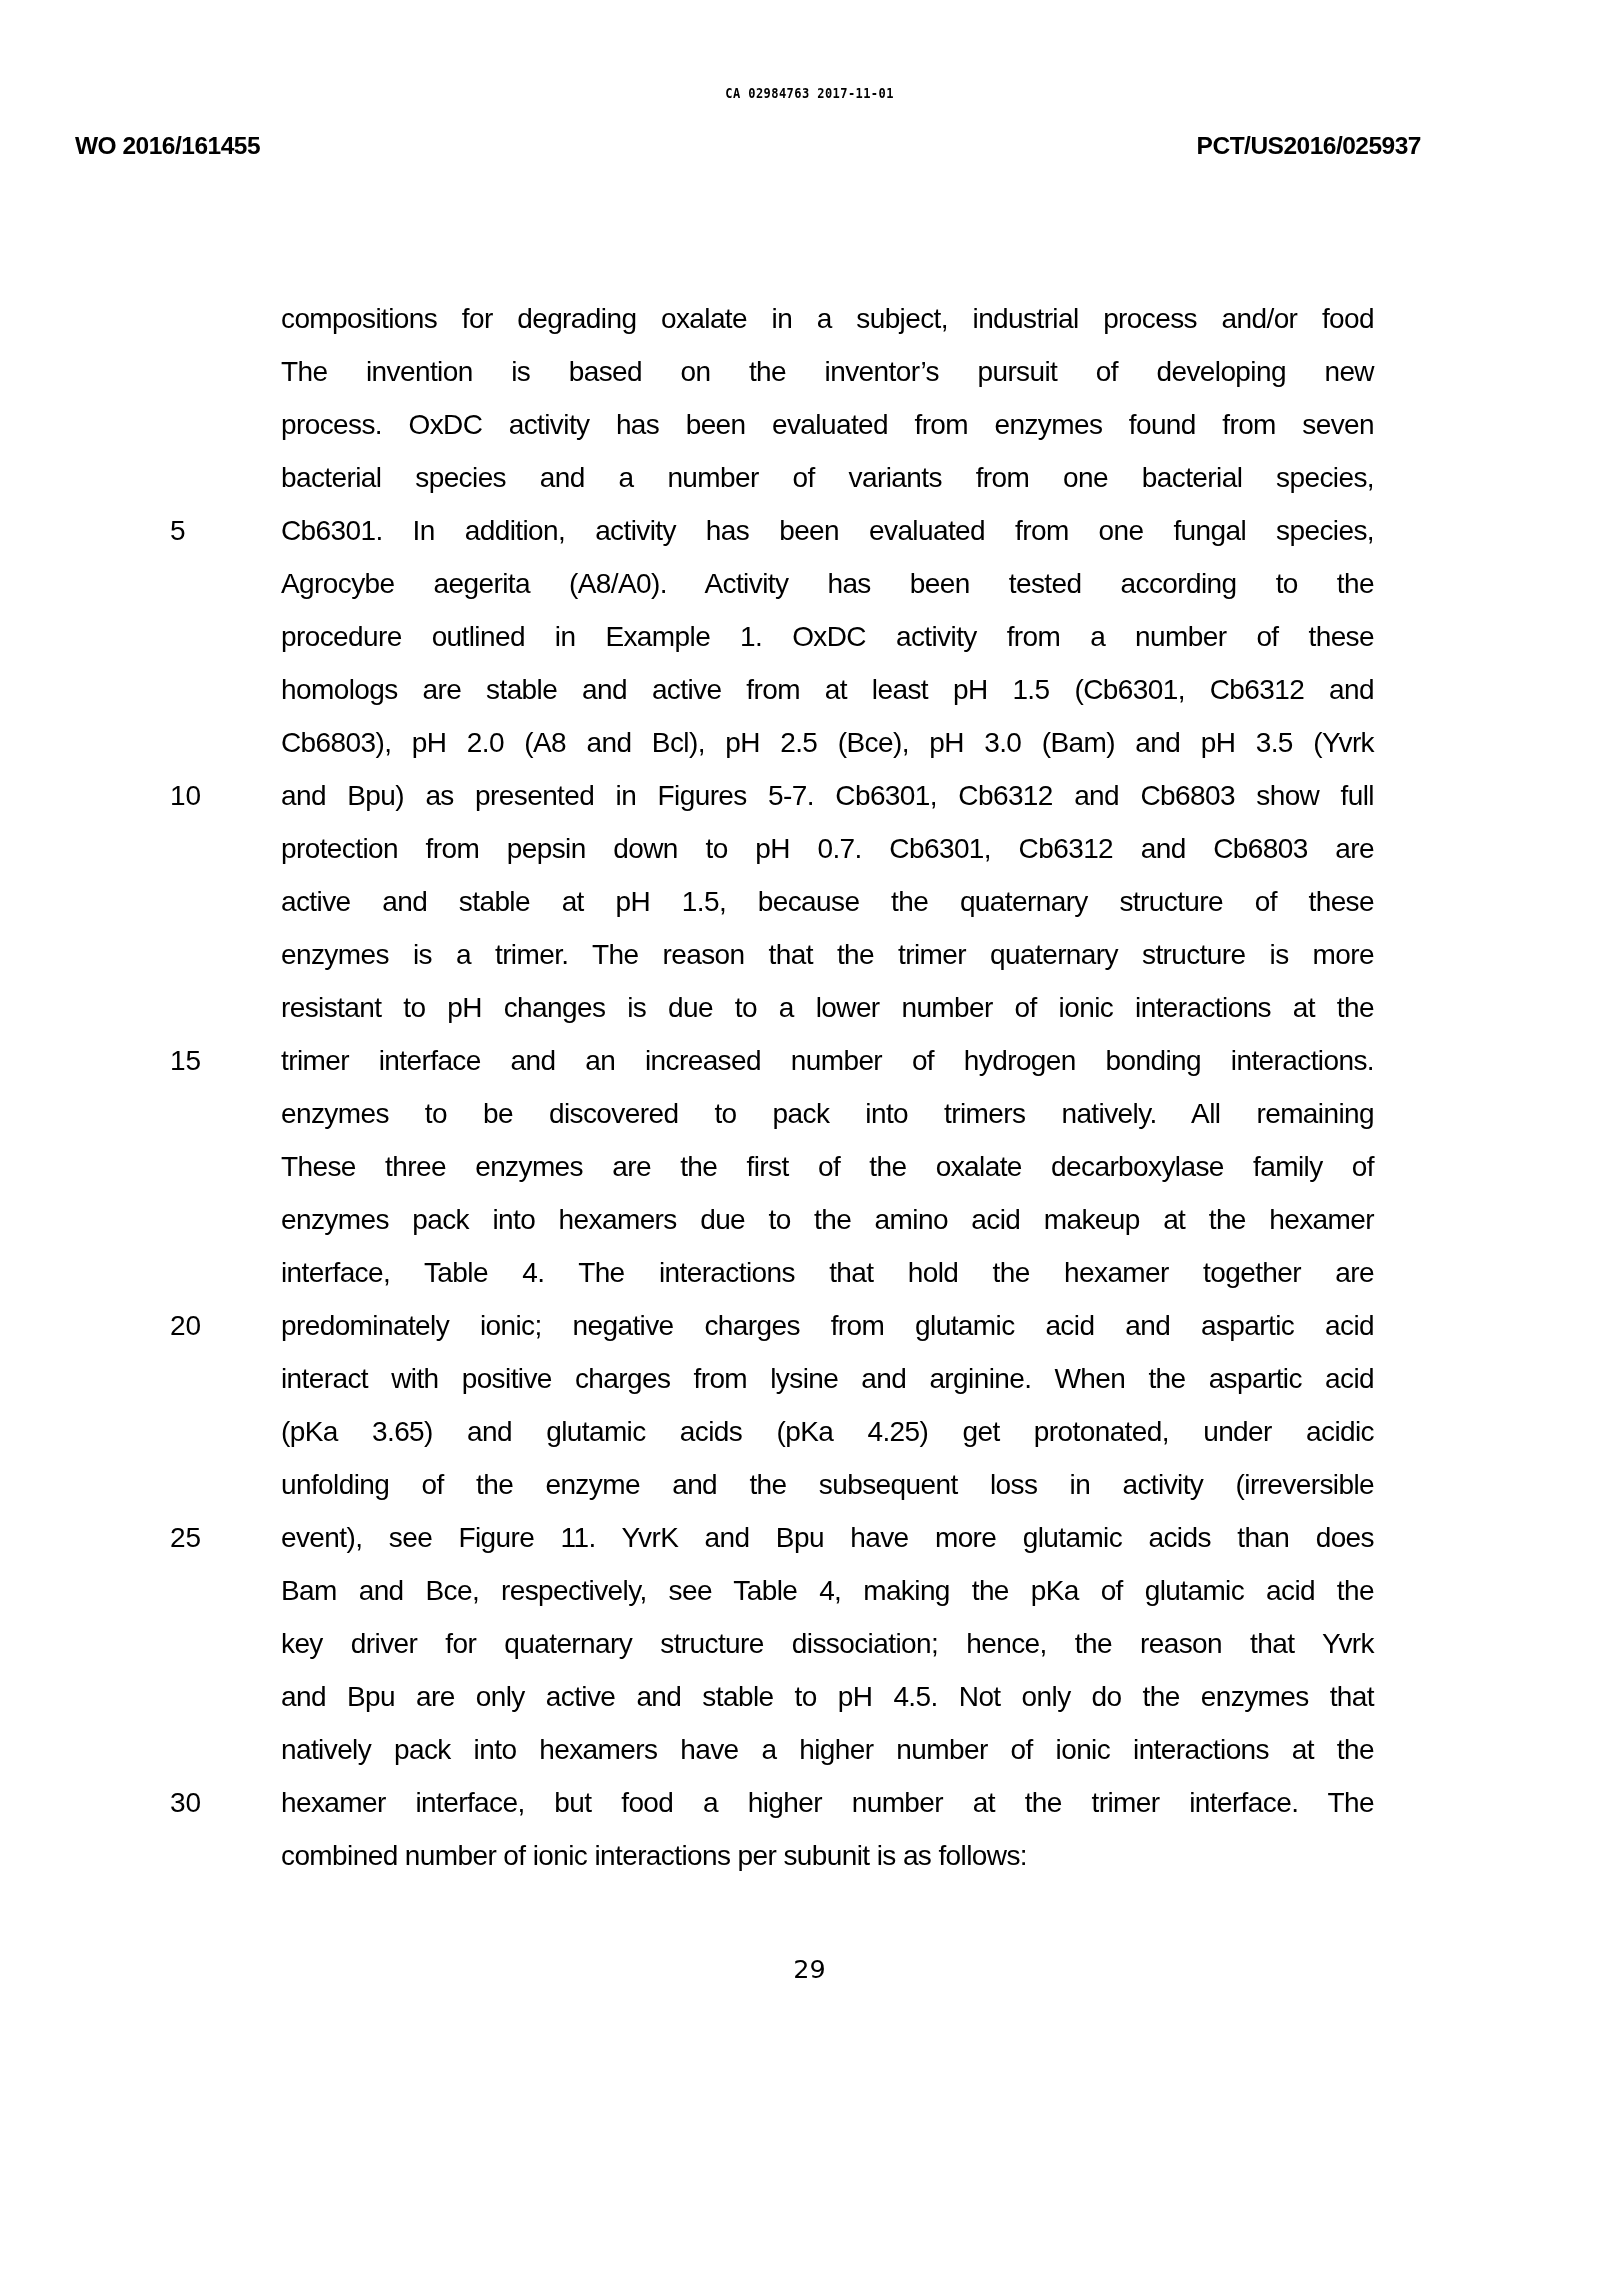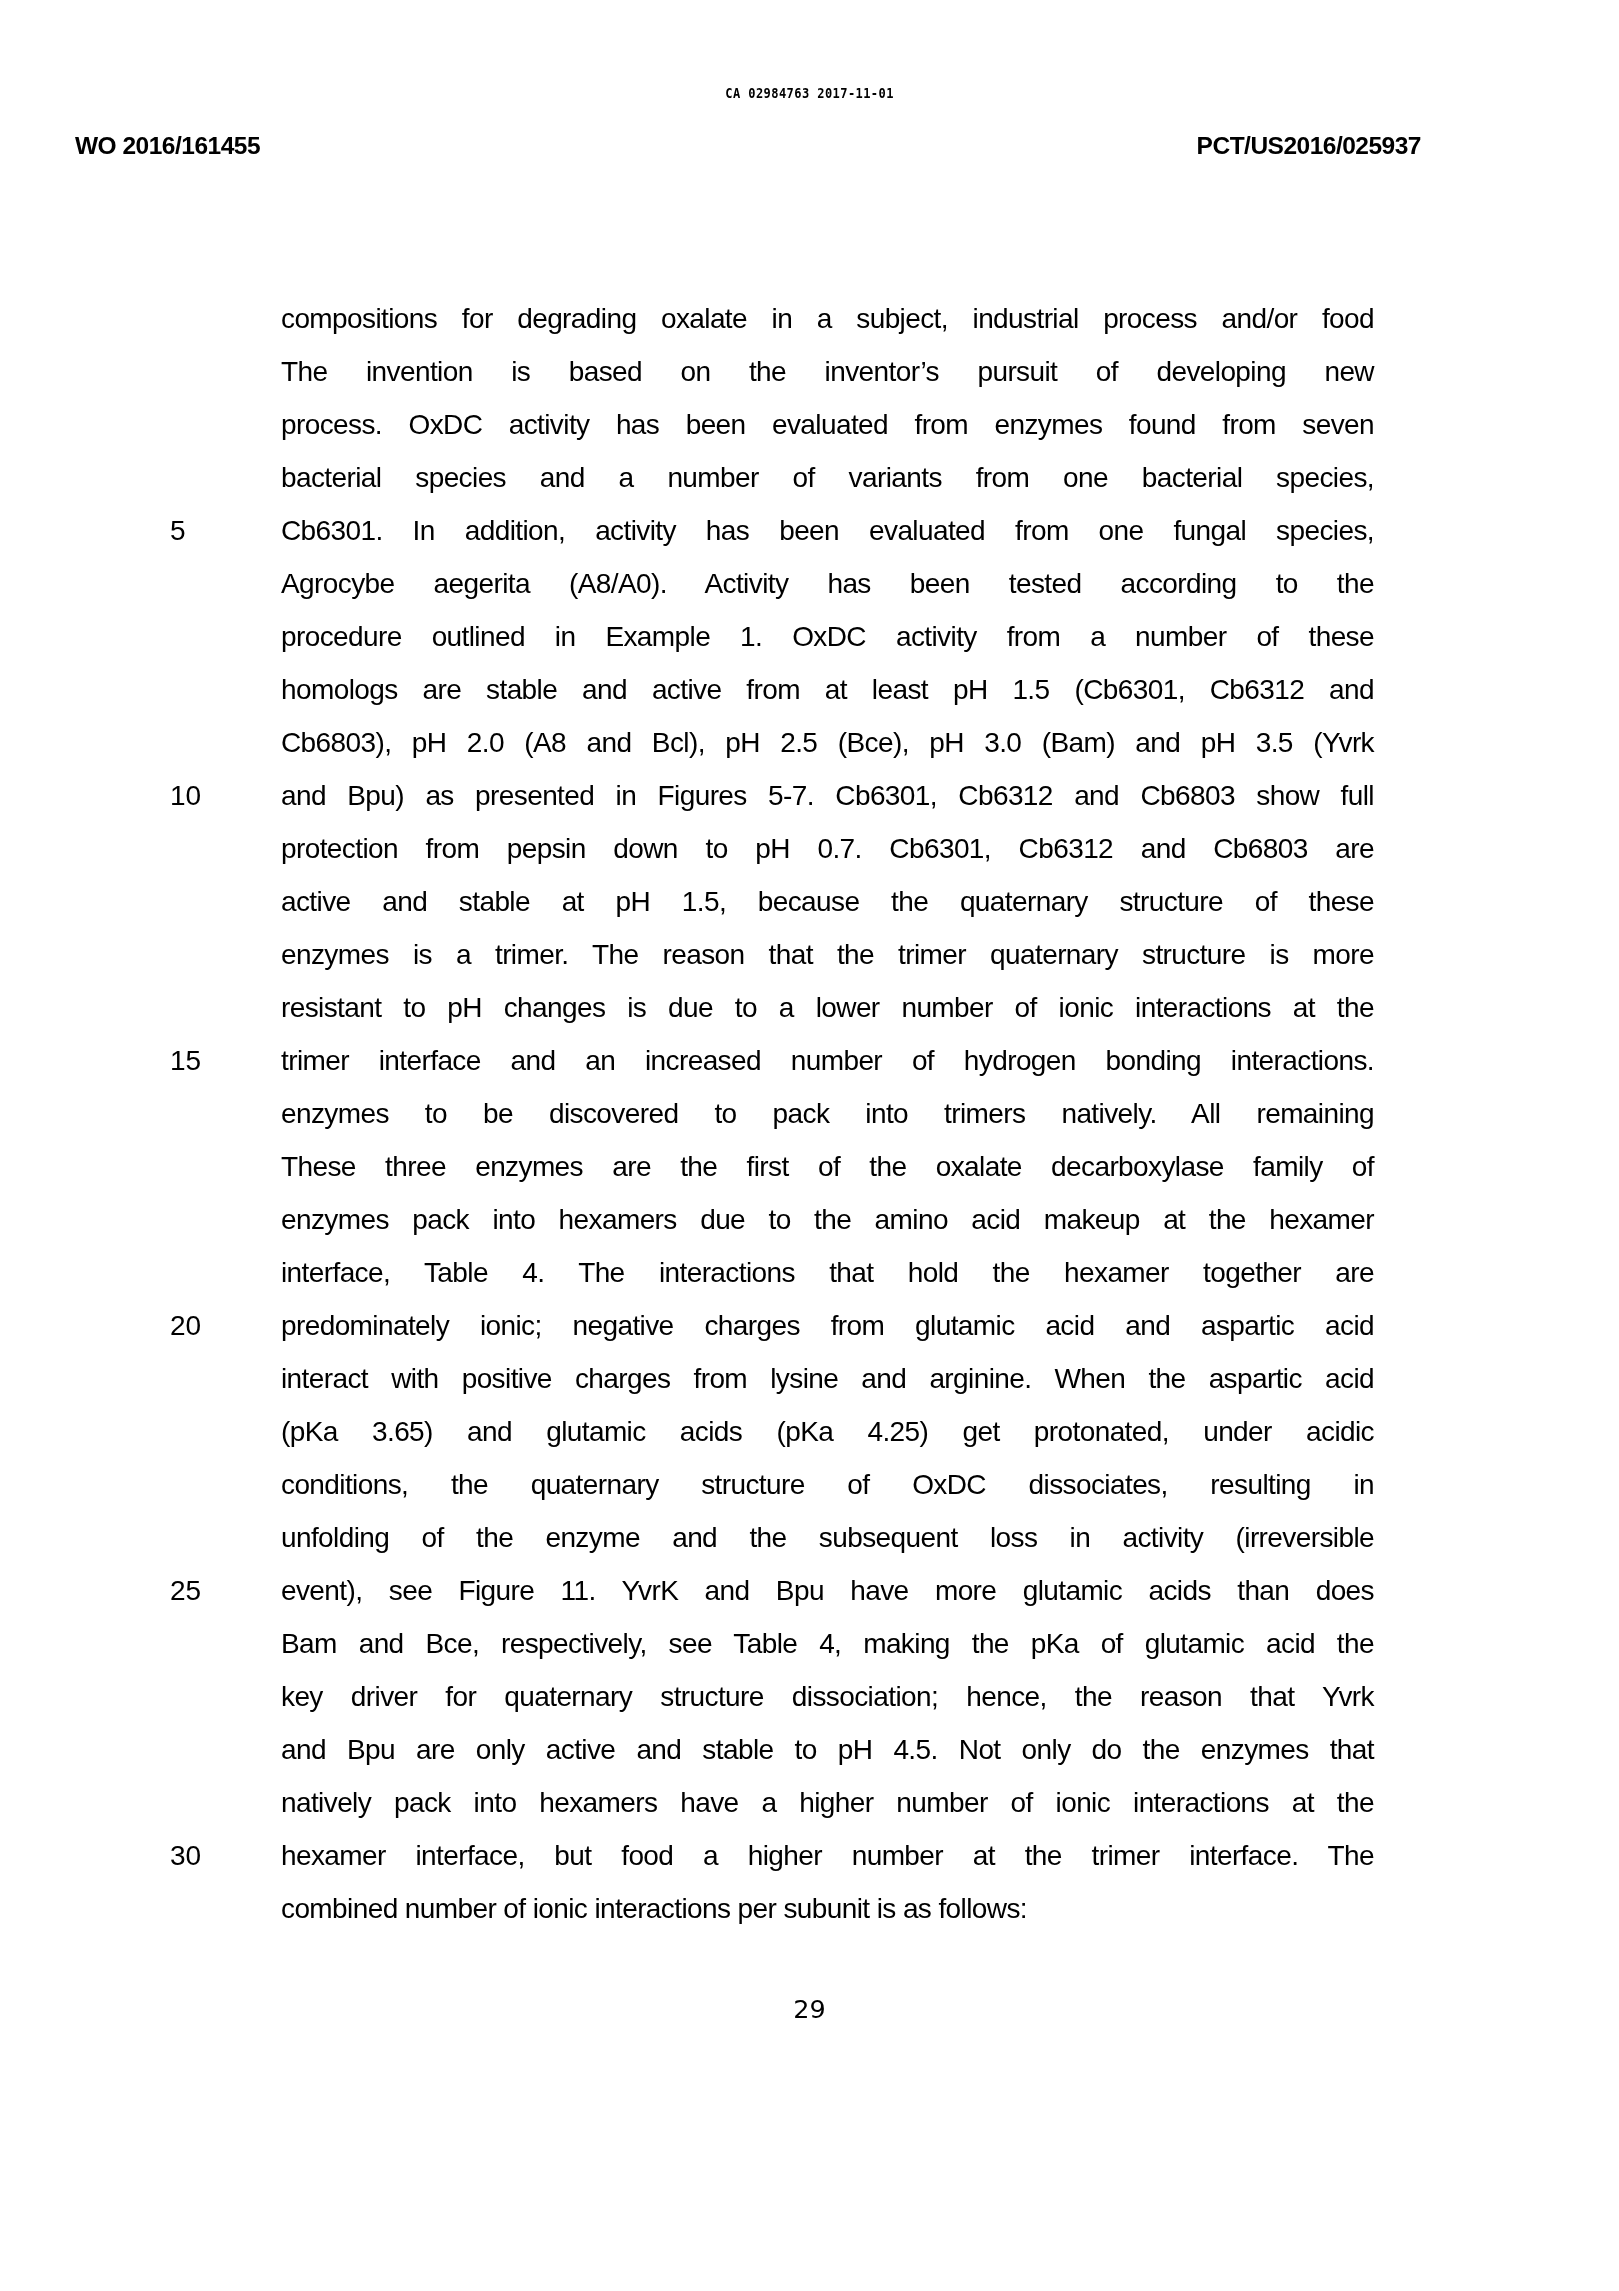--- a/index.html
+++ b/index.html
@@ -65,21 +65,21 @@
     .line .num {
       position: absolute;
       left: -111px;
       top: 0;
       width: 59px;
       font-family: "Liberation Sans", sans-serif;
       font-size: 28px;
     }
     .pagenum {
       position: absolute;
-      top: 1994px;
+      top: 1954px;
       left: 0;
       width: 1619px;
       text-align: center;
       font-family: "DejaVu Sans", sans-serif;
       font-size: 25.5px;
     }
   </style>
 </head>
 <body>
 
@@ -171,24 +171,20 @@
     <div class="line">
       <span class="num"></span>
       <span class="txt">interact with positive charges from lysine and arginine. When the aspartic acid</span>
     </div>
     <div class="line">
       <span class="num"></span>
       <span class="txt">(pKa 3.65) and glutamic acids (pKa 4.25) get protonated, under acidic</span>
     </div>
     <div class="line">
       <span class="num"></span>
-      <span class="txt">conditions, the quaternary structure of OxDC dissociates, resulting in</span>
-    </div>
-    <div class="line">
-      <span class="num"></span>
       <span class="txt">unfolding of the enzyme and the subsequent loss in activity (irreversible</span>
     </div>
     <div class="line">
       <span class="num">25</span>
       <span class="txt">event), see Figure 11. YvrK and Bpu have more glutamic acids than does</span>
     </div>
     <div class="line">
       <span class="num"></span>
       <span class="txt">Bam and Bce, respectively, see Table 4, making the pKa of glutamic acid the</span>
     </div>

